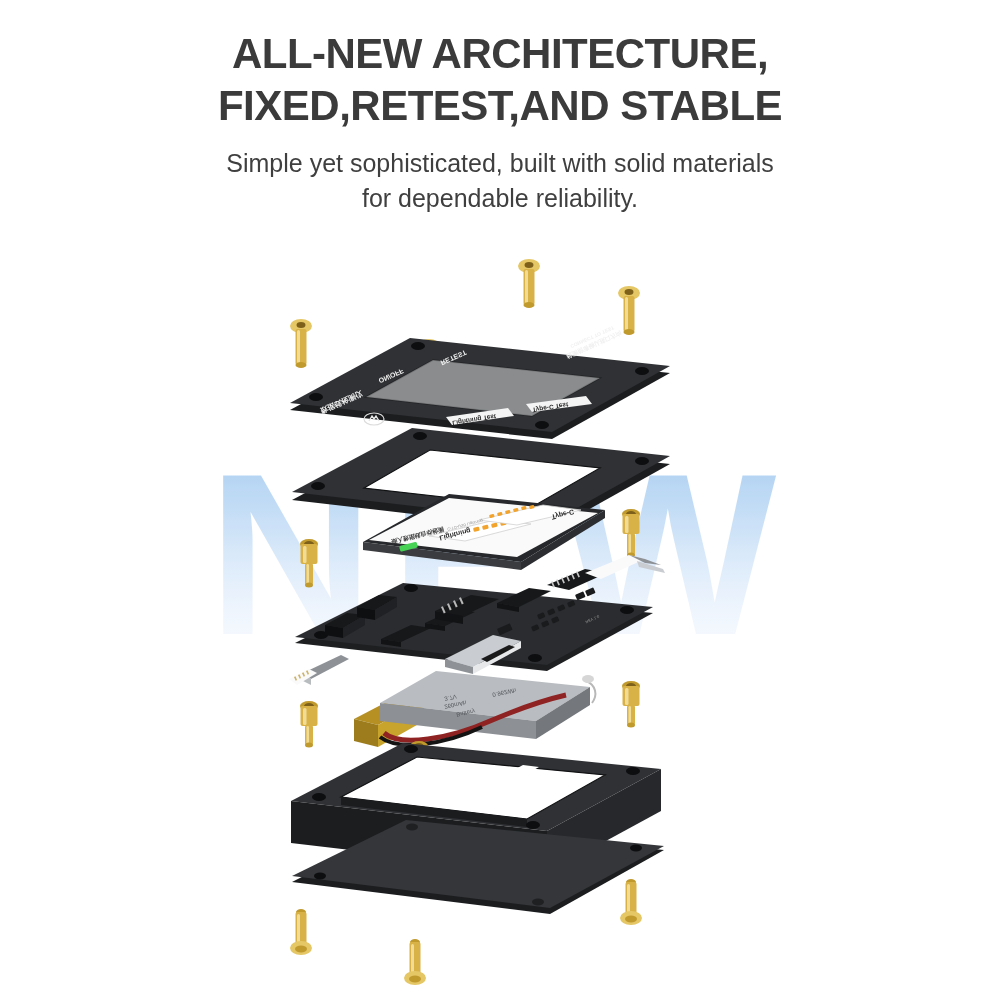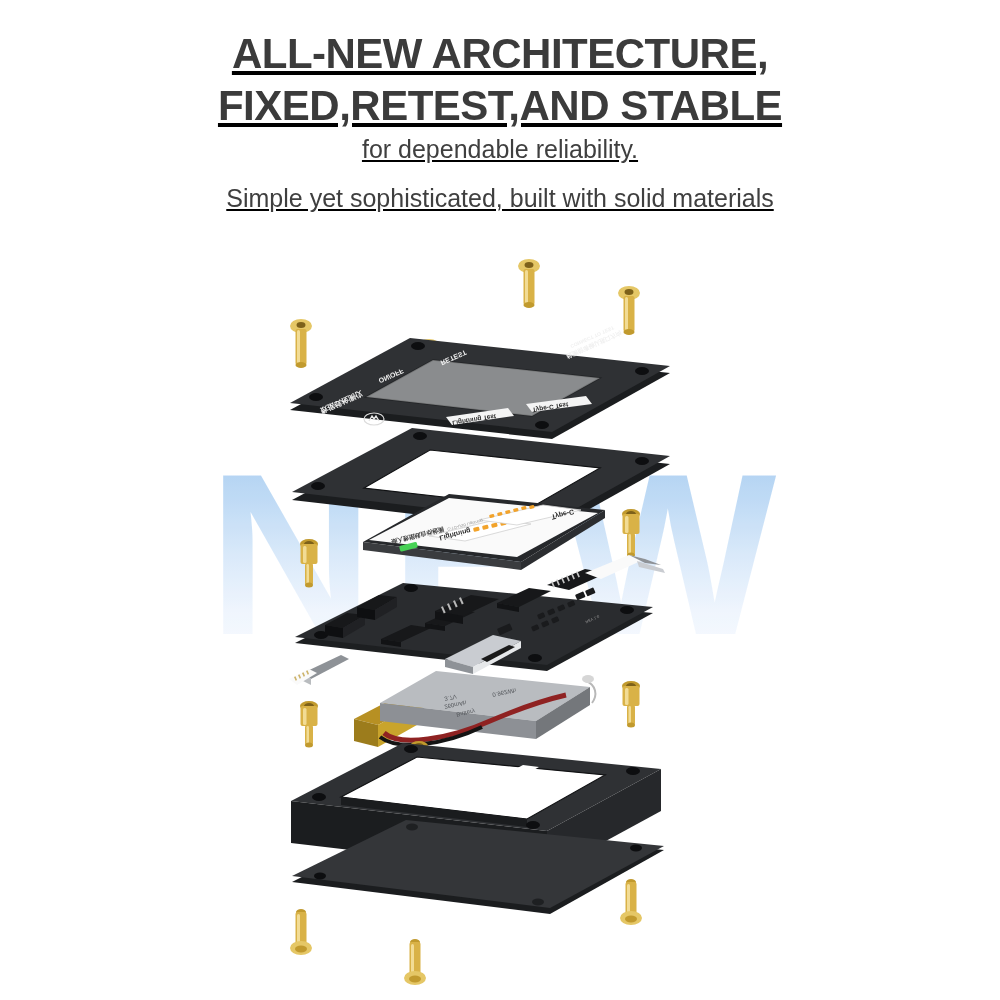--- a/index.html
+++ b/index.html
@@ -16,21 +16,20 @@
     background: #ffffff;
     overflow: hidden;
   }
 
   
   .text-block {
     position: absolute;
     top: 28px; left: 0; width: 1000px;
     text-align: center;
     z-index: 60;
-    text-decoration: underline;
   }
   .headline {
     color: #3b3b3b;
     font-weight: bold;
     font-size: 42px;
     line-height: 52px;
     letter-spacing: -0.5px;
     font-family: "Liberation Sans", sans-serif;
     white-space: nowrap;
   }
@@ -120,22 +119,22 @@
 </head>
 <body>
 
 <div id="page">
 
   <div class="watermark">NEW</div>
 
   <div class="text-block">
     <div class="headline">ALL-NEW ARCHITECTURE,</div>
     <div class="headline headline-l2">FIXED,RETEST,AND STABLE</div>
+    <div class="subhead">Simple yet sophisticated, built with solid materials</div>
     <div class="subhead" style="margin-top:0">for dependable reliability.</div>
-    <div class="subhead">Simple yet sophisticated, built with solid materials</div>
   </div>
 
   <div id="stack">
 
   <svg class="layer" style="left:0;top:240px" width="1000" height="170">
 
     <g transform="translate(520,18)">
       <ellipse class="scr-head" cx="9" cy="8" rx="11" ry="7"></ellipse>
       <ellipse class="scr-dark" cx="9" cy="7" rx="4.5" ry="3"></ellipse>
       <rect class="scr-body" x="3.5" y="11" width="11" height="36" rx="2"></rect>

